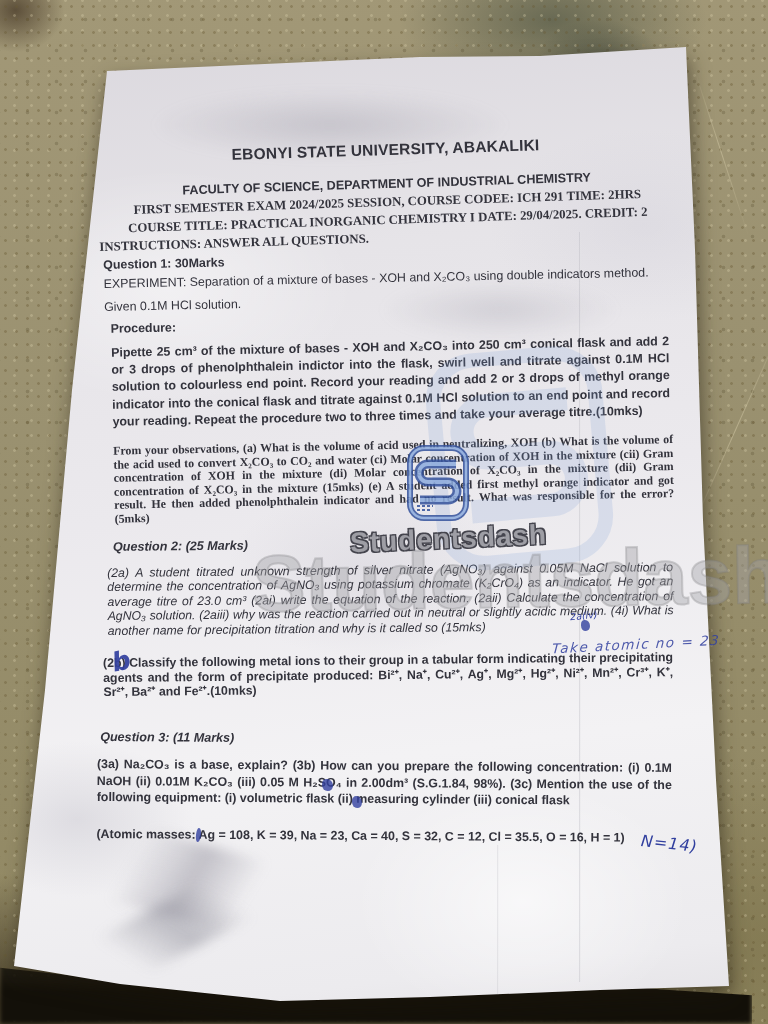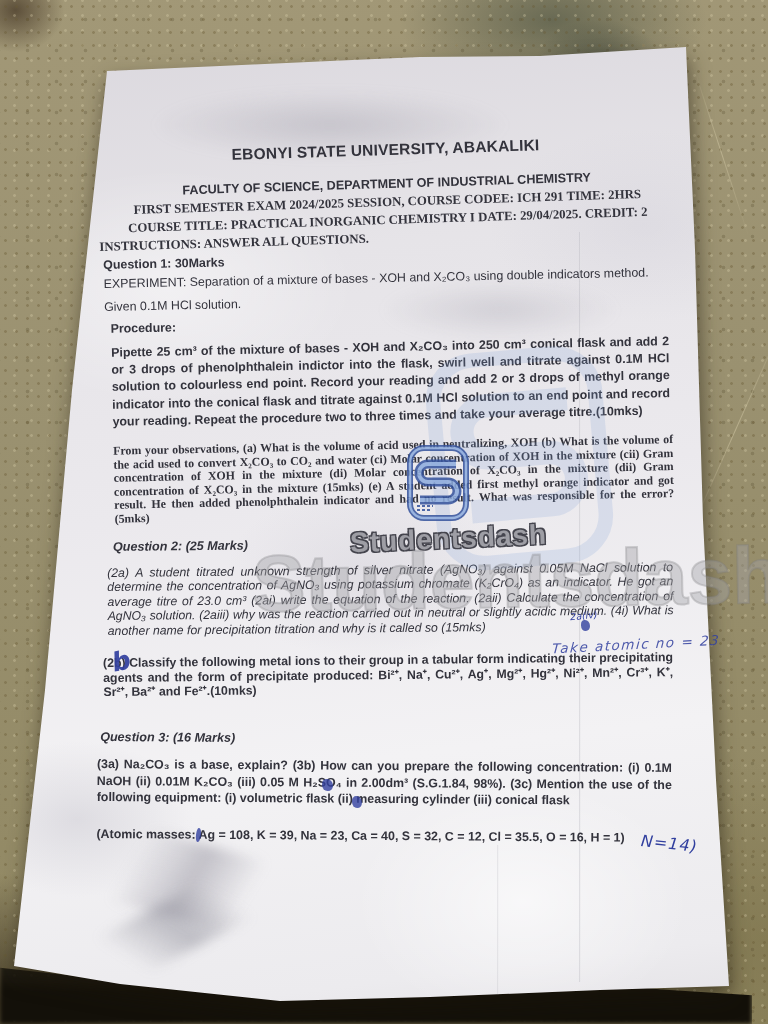--- a/index.html
+++ b/index.html
@@ -98,21 +98,21 @@
     <div class="txt hdr serif just" style="left:110px;top:445px;width:560px;font-size:11.9px;line-height:13.6px;">From your observations, (a) What is the volume of acid used in neutralizing, XOH (b) What is the volume of the acid used to convert X₂CO₃ to CO₂ and water (ci) Molar concentration of XOH in the mixture (cii) Gram concentration of XOH in the mixture (di) Molar concentration of X₂CO₃ in the mixture (dii) Gram concentration of X₂CO₃ in the mixture (15mks) (e) A student added first methyl orange indicator and got result. He then added phenolphthalein indicator and had no result. What was responsible for the error? (5mks)</div>
   </div>
 
   <div class="sec" style="transform:rotate(-0.6deg);transform-origin:110px 560px;">
     <div class="txt hdr ital" style="left:113px;top:540px;font-size:12.6px;">Question 2: (25 Marks)</div>
     <div class="txt ital just" style="left:107px;top:566px;width:566px;font-size:12.3px;line-height:14.4px;">(2a)  A student titrated unknown strength of silver nitrate (AgNO₃) against 0.05M NaCl solution to determine the concentration of AgNO₃ using potassium chromate (K₂CrO₄) as an indicator. He got an average titre of 23.0 cm³ (2ai) write the equation of the reaction. (2aii) Calculate the concentration of AgNO₃ solution. (2aiii) why was the reaction carried out in neutral or slightly acidic medium. (4i) What is another name for precipitation titration and why is it called so (15mks)</div>
     <div class="txt hdr just" style="left:102px;top:656px;width:570px;font-size:12.3px;line-height:14.6px;">(2b) Classify the following metal ions to their group in a tabular form indicating their precipitating agents and the form of precipitate produced: Bi²⁺, Na⁺, Cu²⁺, Ag⁺, Mg²⁺, Hg²⁺, Ni²⁺, Mn²⁺, Cr³⁺, K⁺, Sr²⁺, Ba²⁺ and Fe²⁺.(10mks)</div>
   </div>
 
   <div class="sec" style="transform:rotate(0.4deg);transform-origin:100px 760px;">
-    <div class="txt hdr ital" style="left:100px;top:730px;font-size:12.6px;">Question 3: (16 Marks)</div>
+    <div class="txt hdr ital" style="left:100px;top:730px;font-size:12.6px;">Question 3: (11 Marks)</div>
     <div class="txt hdr just" style="left:97px;top:756px;width:575px;font-size:12.4px;line-height:16.5px;">(3a) Na₂CO₃ is a base, explain? (3b) How can you prepare the following concentration: (i) 0.1M NaOH (ii) 0.01M K₂CO₃ (iii) 0.05 M H₂SO₄ in 2.00dm³ (S.G.1.84, 98%). (3c) Mention the use of the following equipment: (i) volumetric flask (ii) measuring cylinder (iii) conical flask</div>
     <div class="txt hdr" style="left:97px;top:827px;width:590px;font-size:12.4px;">(Atomic masses: Ag = 108, K = 39, Na = 23, Ca = 40, S = 32, C = 12, Cl = 35.5, O = 16, H = 1)</div>
   </div>
 
   <div class="wm-ghost">
     <svg width="64" height="78" viewBox="0 0 64 78">
       <rect x="4" y="4" width="56" height="70" rx="14" fill="none" stroke="#85a4d8" stroke-width="5"></rect>
       <path d="M50,20 H22 a9,9 0 0 0 0,18 h20 a9,9 0 0 1 0,18 H14" fill="none" stroke="#85a4d8" stroke-width="8"></path>
     </svg>
   </div>

